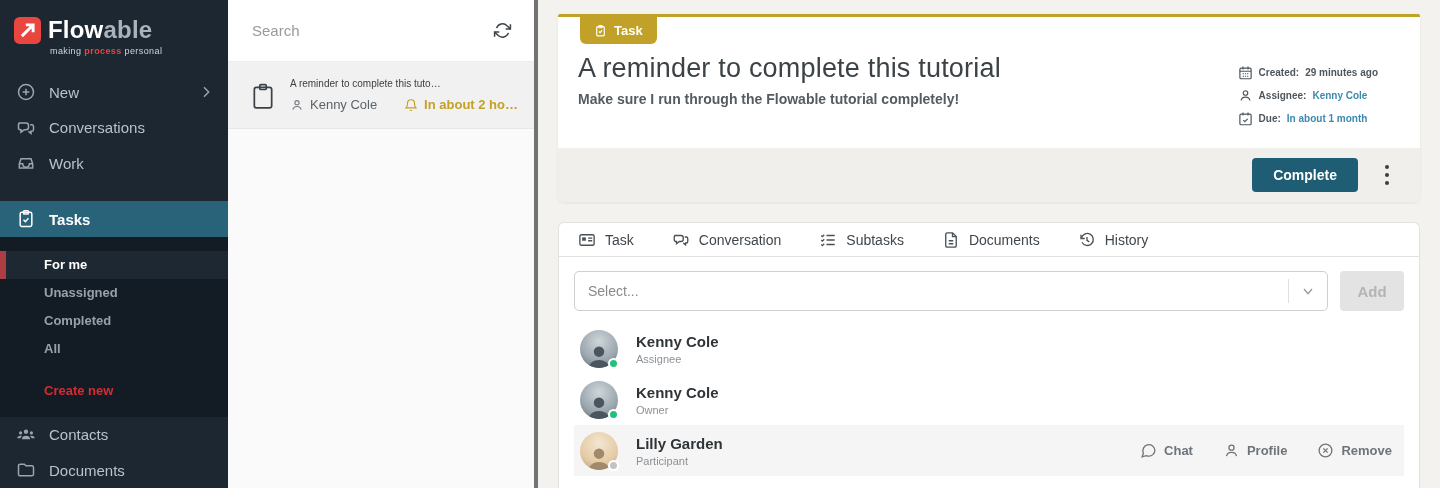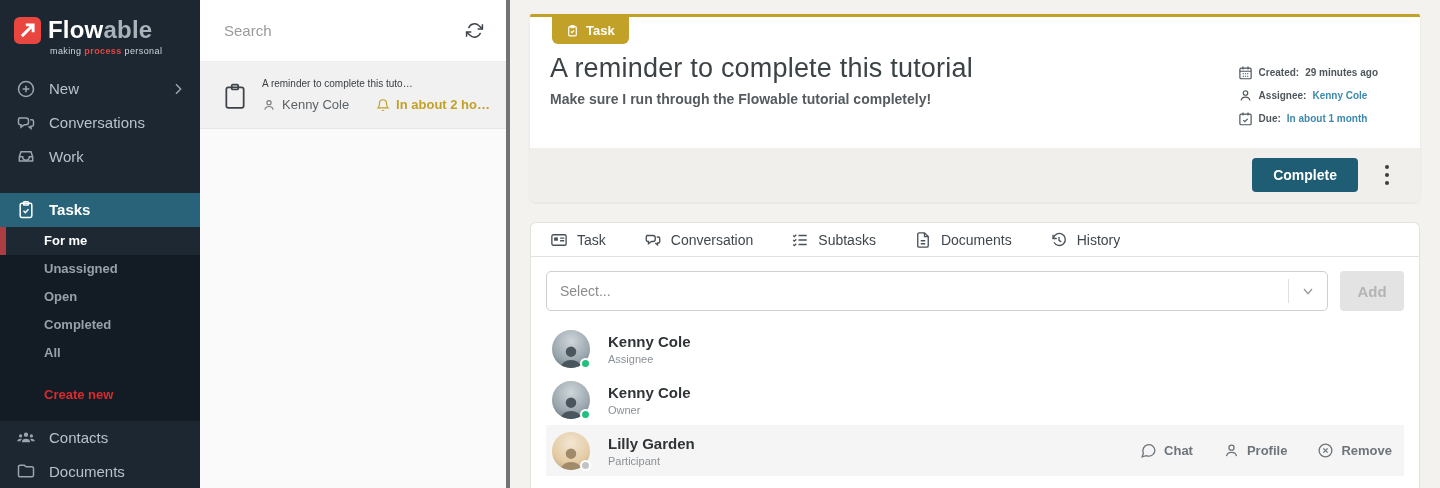--- a/index.html
+++ b/index.html
@@ -9,34 +9,34 @@
   }
   *{box-sizing:border-box;}
   html,body{margin:0;padding:0;}
   body{
     width:1440px;height:488px;overflow:hidden;display:flex;
     font-family:"Liberation Sans",sans-serif;background:#f4f2ef;color:#333;
   }
   svg{display:block;flex-shrink:0;}
 
   
-  .sidebar{width:200px;flex-shrink:0;background:var(--sidebar-bg);display:flex;flex-direction:column;}
+  .sidebar{width:228px;flex-shrink:0;background:var(--sidebar-bg);display:flex;flex-direction:column;}
   .logo{padding:16px 12px 14px 14px;height:80px;}
   .logo-row{display:flex;align-items:center;gap:7px;}
   .logo-text{font-size:24px;font-weight:bold;color:#fff;letter-spacing:.2px;}
   .logo-text .lt2{color:#aab3ba;}
   .tagline{font-size:9px;color:#cfd6db;margin:2px 0 0 36px;letter-spacing:.4px;}
   .tagline .acc{color:var(--brand-red);font-weight:bold;}
   .nav-item{height:40px;display:flex;align-items:center;gap:13px;padding:0 14px 0 16px;
     color:#b9c2ca;font-size:15px;cursor:pointer;}
   .nav-item svg{color:#9aa5ae;}
   .nav-item.active{background:var(--sidebar-active-teal);color:#fff;font-weight:bold;margin-top:20px;}
   .nav-item.active svg{color:#fff;}
   .nav-chevron{margin-left:auto;color:#8b959e;}
-  .submenu{background:var(--sidebar-submenu-bg);padding:0 0 12px;}
+  .submenu{background:var(--sidebar-submenu-bg);padding:14px 0 12px;}
   .sub-item{height:28px;display:flex;align-items:center;padding-left:44px;
     font-size:13px;font-weight:bold;color:#97a1aa;cursor:pointer;}
   .sub-item.active{color:#fff;background:#1d2833;border-left:6px solid #ad3c43;padding-left:38px;}
   .sub-item.create{color:var(--accent-red);margin-top:14px;}
 
   
   .list-col{width:310px;flex-shrink:0;background:#fafafa;display:flex;flex-direction:column;border-right:4px solid #737373;}
   .search-bar{height:62px;background:#fff;display:flex;align-items:center;padding:0 22px;border-bottom:1px solid #ededed;}
   .search-bar input{border:none;outline:none;flex:1;font-size:15px;color:#444;background:transparent;font-family:inherit;}
   .search-bar input::placeholder{color:#9a9a9a;}
@@ -165,23 +165,20 @@
   </div>
 
   <div class="submenu">
     <div class="sub-item active">
         <span>For me</span>
       </div>
     <div class="sub-item">
         <span>Unassigned</span>
       </div>
     <div class="sub-item">
-        <span>Open</span>
-      </div>
-    <div class="sub-item">
         <span>Completed</span>
       </div>
     <div class="sub-item">
         <span>All</span>
       </div>
     <div class="sub-item create">
         <span>Create new</span>
       </div>
   </div>
 

